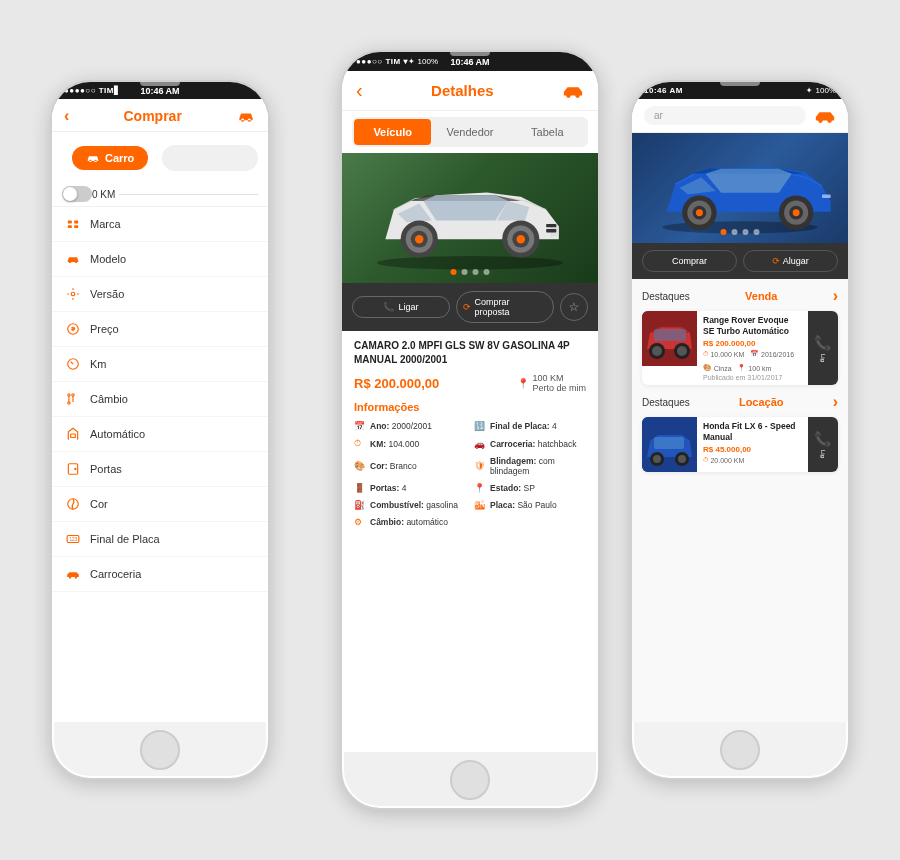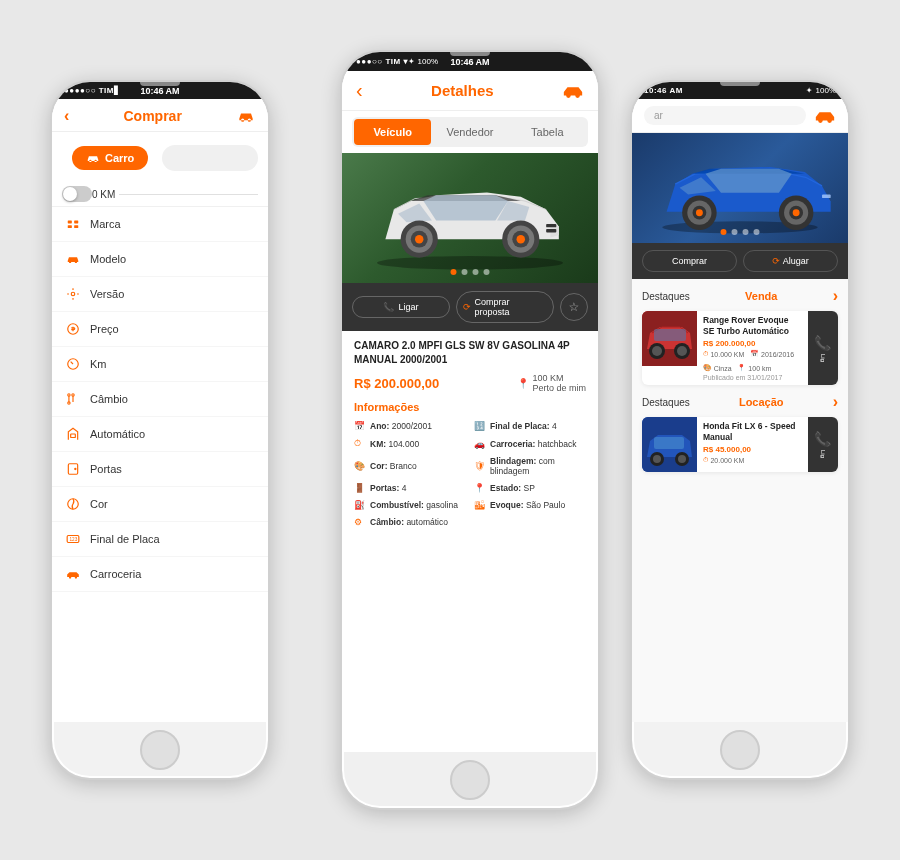--- a/index.html
+++ b/index.html
@@ -912,21 +912,21 @@
           <div class="info-row">
             <span class="info-icon">📍</span>
             <span class="info-text"><span class="info-label">Estado: </span>SP</span>
           </div>
           <div class="info-row">
             <span class="info-icon">⛽</span>
             <span class="info-text"><span class="info-label">Combustível: </span>gasolina</span>
           </div>
           <div class="info-row">
             <span class="info-icon">🏙</span>
-            <span class="info-text"><span class="info-label">Evoque: </span>São Paulo</span>
+            <span class="info-text"><span class="info-label">Placa: </span>São Paulo</span>
           </div>
           <div class="info-row" style="grid-column: 1 / -1;">
             <span class="info-icon">⚙</span>
             <span class="info-text"><span class="info-label">Câmbio: </span>automático</span>
           </div>
         </div>
 
       </div>
     </div>
 

